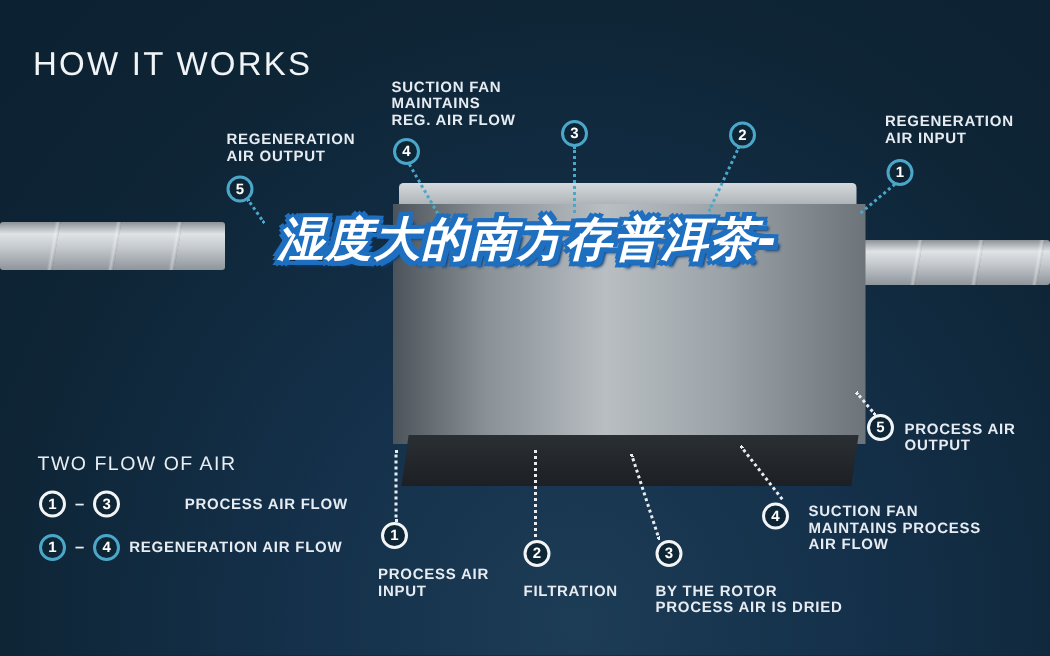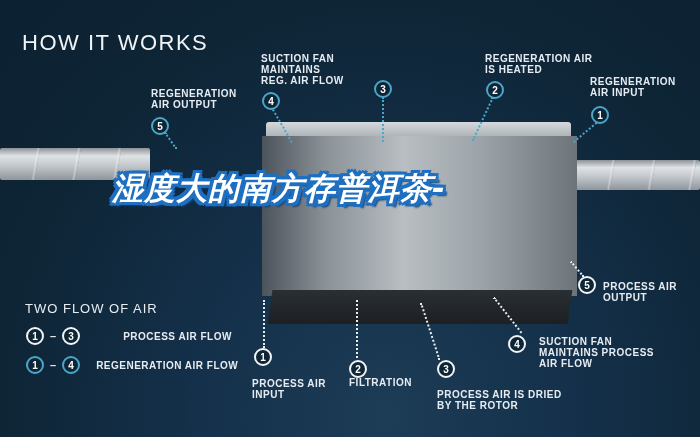--- a/index.html
+++ b/index.html
@@ -13,23 +13,23 @@
     display:flex; align-items:center; justify-content:center; box-sizing:border-box; background:#0e2536; }
   .circ.white { border-color:#f2f4f6; }
   .pipe { border-radius:2px;
     background: repeating-linear-gradient(100deg, rgba(255,255,255,0.0) 0px, rgba(255,255,255,0.0) 36px, rgba(255,255,255,0.35) 38px, rgba(0,0,0,0.08) 40px),
                 linear-gradient(180deg, #8b9197 0%, #dfe3e6 25%, #c3c8cc 55%, #8e959b 100%); }
   .machine-top { background: linear-gradient(180deg,#d6dadd 0%, #aeb4b8 100%); }
   .machine-body { background: linear-gradient(90deg,#4c545b 0%, #8a9197 20%, #b8bec2 45%, #9ca3a8 70%, #6c747a 100%); }
   .machine-base { background: linear-gradient(180deg,#2a2f33 0%, #1c2024 100%); }
   .dot-line { position:absolute; border-left:2px dotted #4aa7c9; transform-origin:top left; }
   .dot-line.white { border-left-color:#e9edf0; }
-  .overlay { left:112px; top:140px; width:480px; text-align:left; color:#ffffff; font-size:31px; font-weight:bold; font-style:italic;
+  .overlay { left:112px; top:140px; width:480px; text-align:center; color:#ffffff; font-size:31px; font-weight:bold; font-style:italic;
     line-height:41px; letter-spacing:1px; font-family:"DejaVu Sans", sans-serif;
-    text-shadow: -3px -3px 0 #1e6fc0, 3px -3px 0 #1e6fc0, -3px 3px 0 #1e6fc0, 3px 3px 0 #1e6fc0, 0 3px 0 #1e6fc0, 0 -3px 0 #1e6fc0, 3px 0 0 #1e6fc0, -3px 0 0 #1e6fc0, 4px 4px 2px #0c3f7a; margin-top: 28px; }
+    text-shadow: -3px -3px 0 #1e6fc0, 3px -3px 0 #1e6fc0, -3px 3px 0 #1e6fc0, 3px 3px 0 #1e6fc0, 0 3px 0 #1e6fc0, 0 -3px 0 #1e6fc0, 3px 0 0 #1e6fc0, -3px 0 0 #1e6fc0, 4px 4px 2px #0c3f7a; }
   .legend-title { left:25px; top:301px; color:#e9eef2; font-size:13px; letter-spacing:1px; }
   .legend-row { display:flex; align-items:center; gap:6px; }
   .dash { color:#e6ecf1; font-size:11px; font-weight:bold; }
 </style>
 </head>
 <body>
 
 <div class="canvas">
 
   <div class="abs title">HOW IT WORKS</div>
@@ -61,47 +61,43 @@
 
   <div class="abs lbl" style="left:261px;top:53px;">
     <div>SUCTION FAN</div>
     <div>MAINTAINS</div>
     <div>REG. AIR FLOW</div>
   </div>
   <div class="abs circ" style="left:262px;top:92px;">4</div>
 
   <div class="abs circ" style="left:374px;top:80px;">3</div>
 
-  <div class="abs lbl" style="left:485px;top:53px;">
-    <div>REGENERATION AIR</div>
-    <div>IS HEATED</div>
-  </div>
   <div class="abs circ" style="left:486px;top:81px;">2</div>
 
   <div class="abs lbl" style="left:590px;top:76px;">
     <div>REGENERATION</div>
     <div>AIR INPUT</div>
   </div>
   <div class="abs circ" style="left:591px;top:106px;">1</div>
 
   <div class="abs circ white" style="left:254px;top:348px;">1</div>
   <div class="abs lbl" style="left:252px;top:378px;">
     <div>PROCESS AIR</div>
     <div>INPUT</div>
   </div>
 
   <div class="abs circ white" style="left:349px;top:360px;">2</div>
-  <div class="abs lbl" style="left:349px;top:377px;">
+  <div class="abs lbl" style="left:349px;top:389px;">
     <div>FILTRATION</div>
   </div>
 
   <div class="abs circ white" style="left:437px;top:360px;">3</div>
   <div class="abs lbl" style="left:437px;top:389px;">
+    <div>BY THE ROTOR</div>
     <div>PROCESS AIR IS DRIED</div>
-    <div>BY THE ROTOR</div>
   </div>
 
   <div class="abs circ white" style="left:508px;top:335px;">4</div>
   <div class="abs lbl" style="left:539px;top:336px;">
     <div>SUCTION FAN</div>
     <div>MAINTAINS PROCESS</div>
     <div>AIR FLOW</div>
   </div>
 
   <div class="abs circ white" style="left:578px;top:276px;">5</div>
@@ -114,20 +110,20 @@
   <div class="abs legend-row" style="left:26px;top:327px;">
     <div class="circ white">1</div>
     <span class="dash">–</span>
     <div class="circ white">3</div>
     <span class="lbl" style="margin-left:10px;padding-left:27px;">PROCESS AIR FLOW</span>
   </div>
   <div class="abs legend-row" style="left:26px;top:356px;">
     <div class="circ">1</div>
     <span class="dash">–</span>
     <div class="circ">4</div>
-    <span class="lbl" style="margin-left:10px;">REGENERATION AIR FLOW</span>
+    <span class="lbl" style="">REGENERATION AIR FLOW</span>
   </div>
 
   <div class="abs overlay">
     <div>湿度大的南方存普洱茶-</div>
   </div>
 
 </div>
 
 </body></html>

